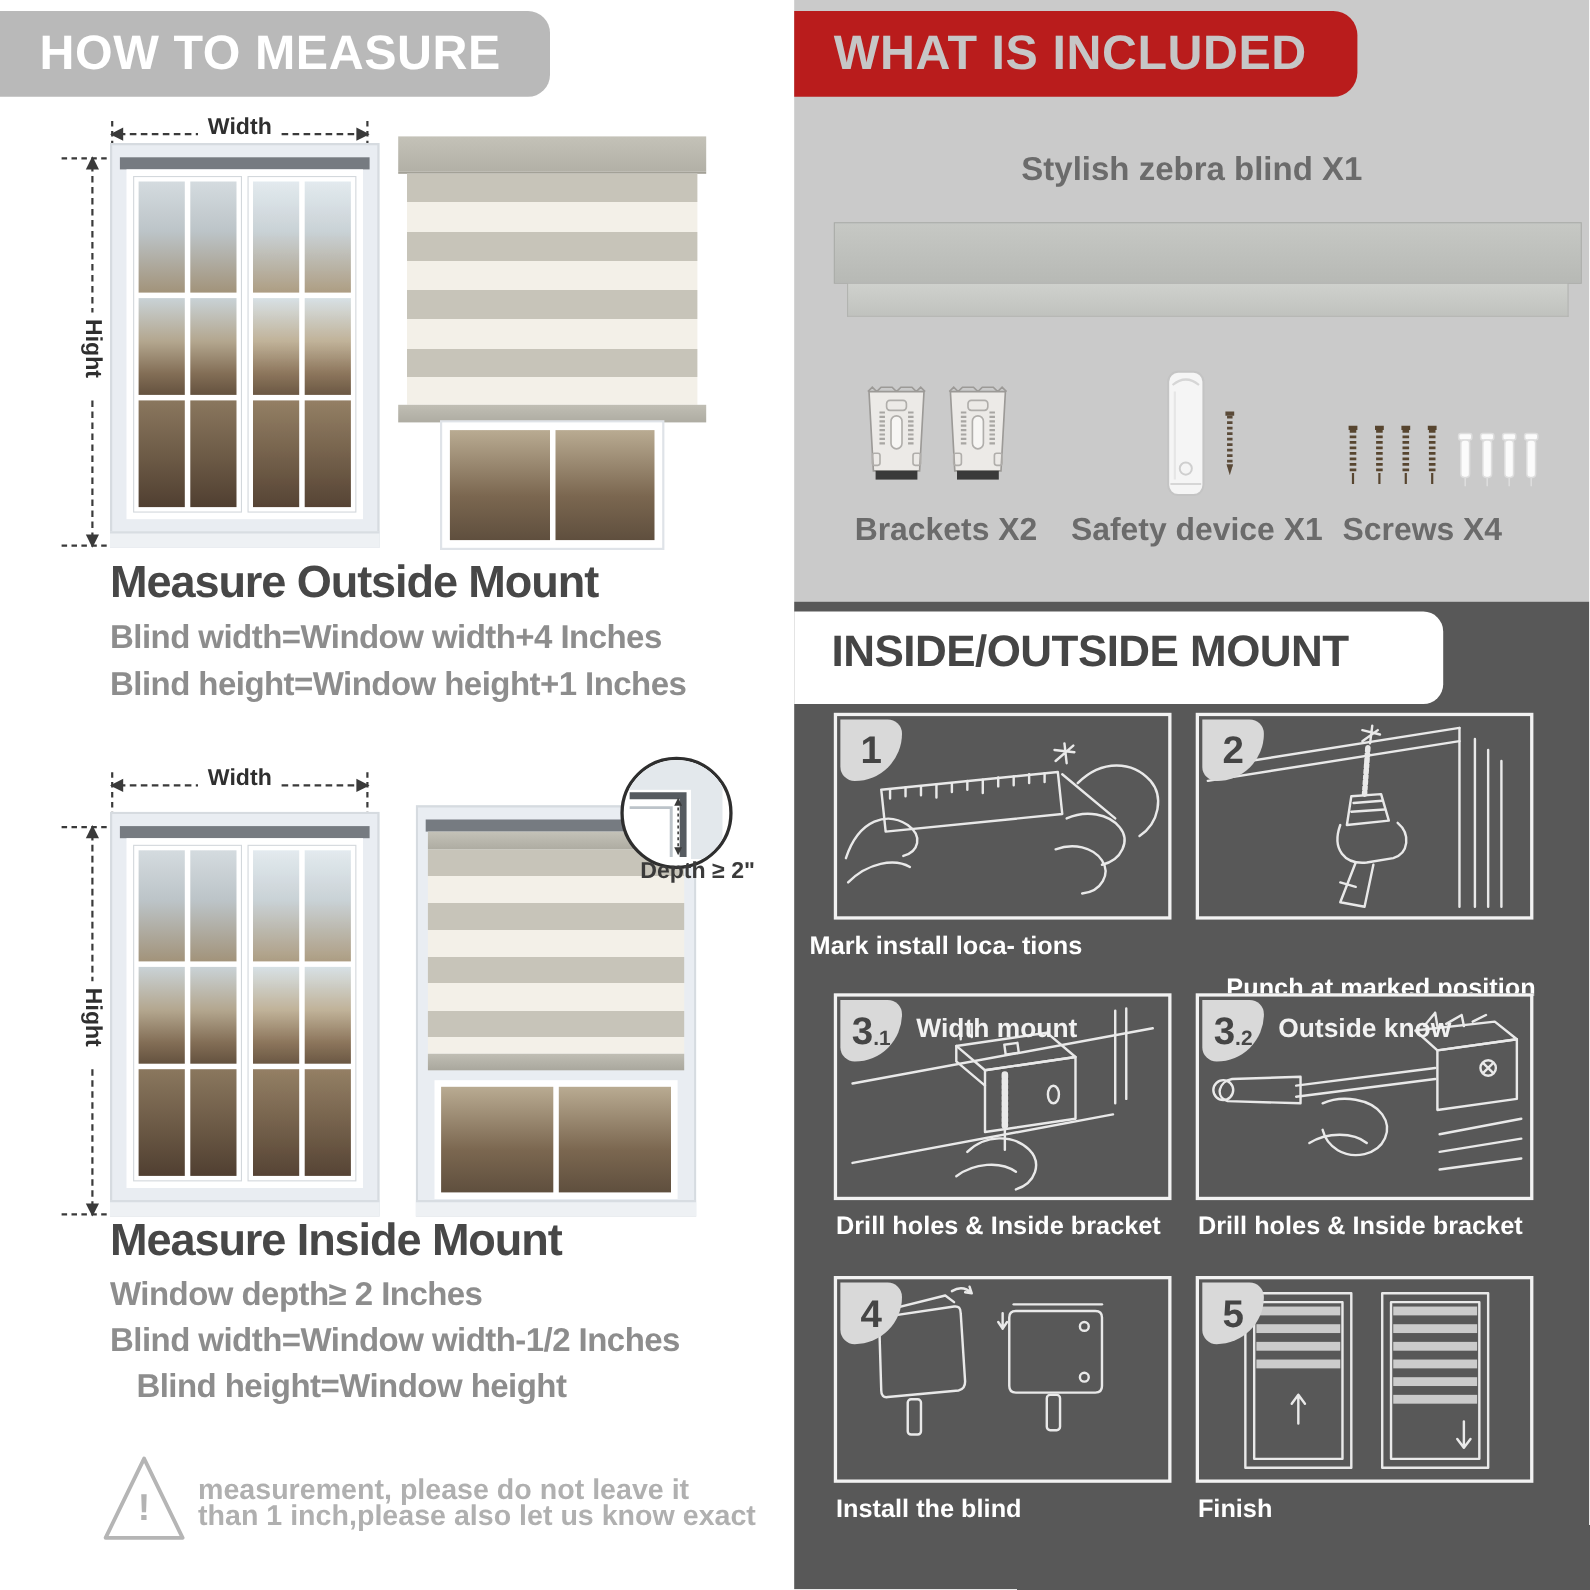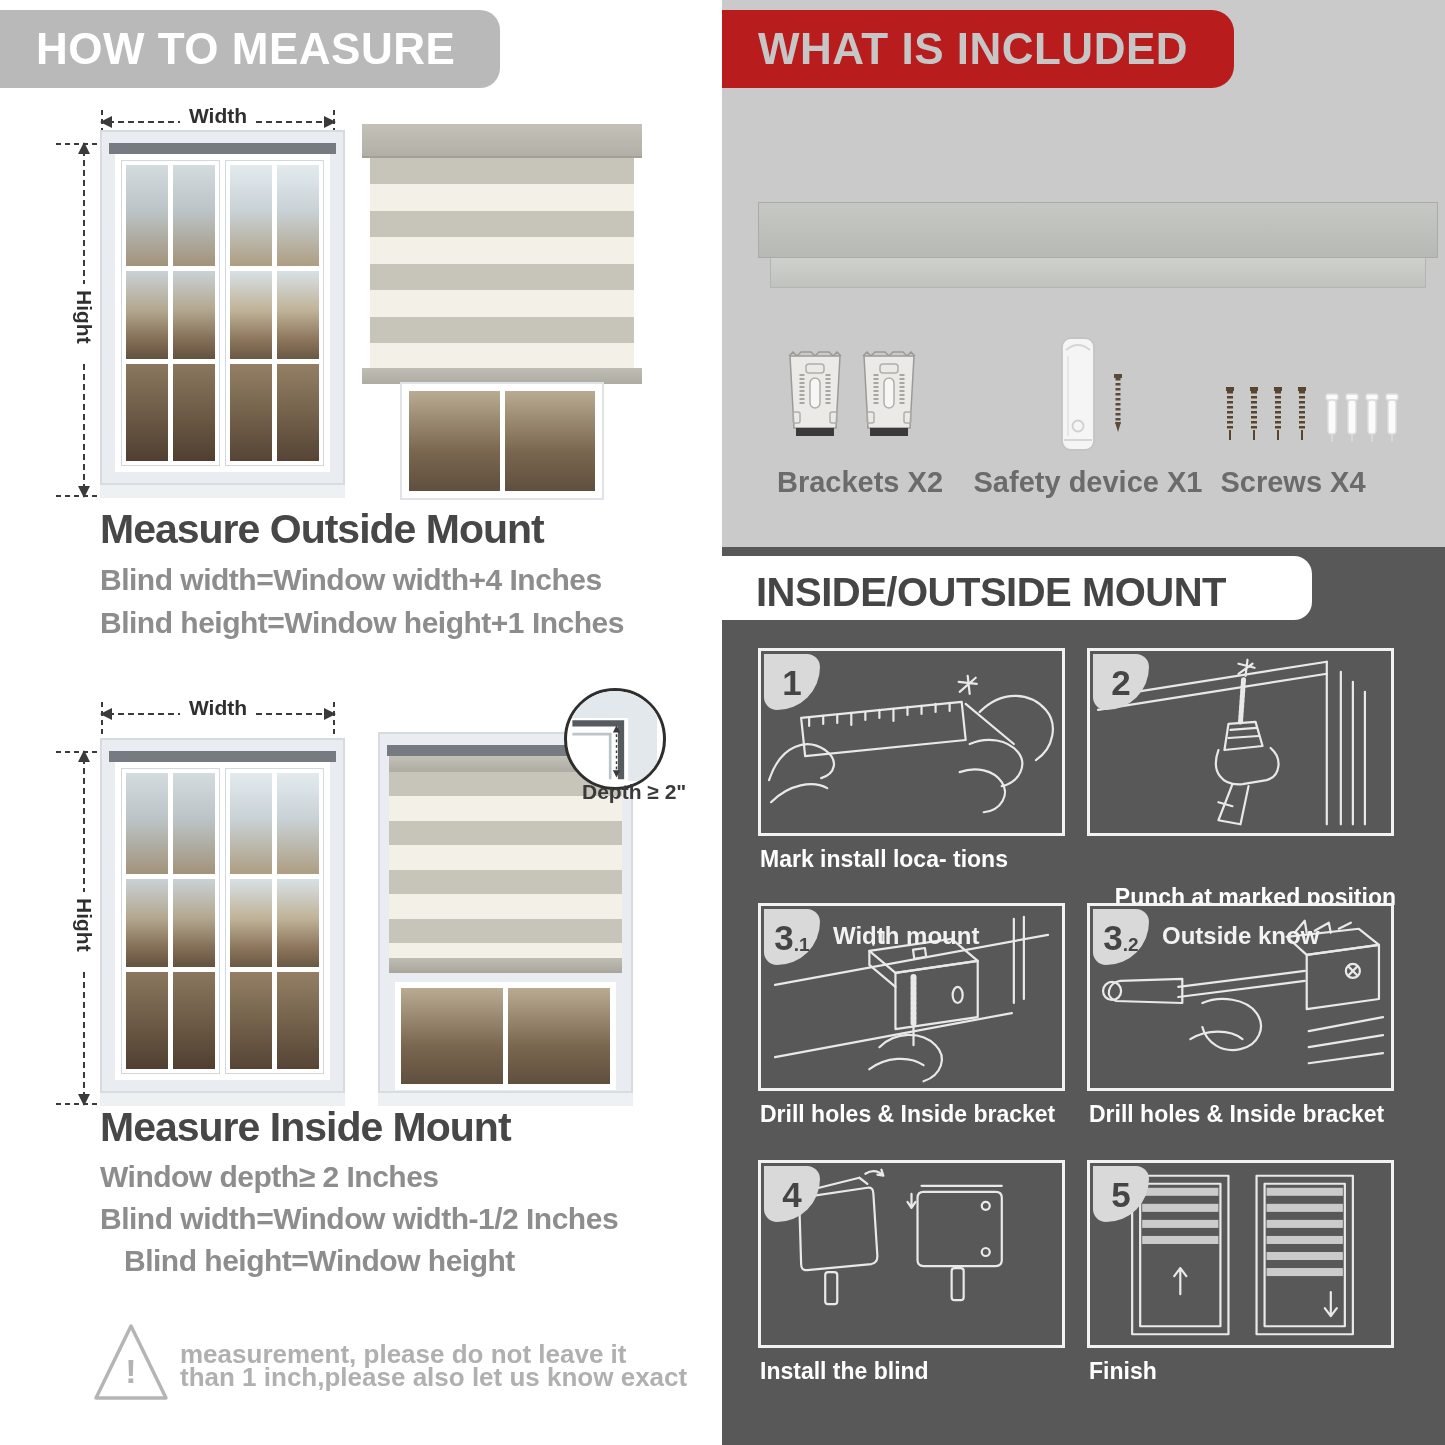--- a/index.html
+++ b/index.html
@@ -5,21 +5,21 @@
   html,body{margin:0;padding:0;background:#fff;}
   .page{position:relative;width:1445px;height:1445px;background:#ffffff;overflow:hidden;
         font-family:"Liberation Sans",sans-serif;-webkit-font-smoothing:antialiased;}
   .abs{position:absolute;}
 
   
   .hdr-left{left:0;top:10px;width:500px;height:78px;background:#b9b9b9;border-radius:0 20px 20px 0;
             color:#fff;font-size:44px;font-weight:bold;line-height:78px;padding-left:36px;letter-spacing:.5px;box-sizing:border-box;}
   .hdr-included{left:722px;top:10px;width:512px;height:78px;background:#b91c1c;border-radius:0 22px 22px 0;
             color:#c6c6c6;font-size:44px;font-weight:bold;line-height:78px;padding-left:36px;letter-spacing:.5px;box-sizing:border-box;}
-  .hdr-mount{left:722px;top:556px;width:590px;height:64px;background:#ffffff;border-radius:0 18px 18px 0;
+  .hdr-mount{left:722px;top:556px;width:590px;height:84px;background:#ffffff;border-radius:0 18px 18px 0;
             color:#454545;font-size:40px;font-weight:bold;line-height:72px;padding-left:34px;letter-spacing:-.5px;box-sizing:border-box;}
 
   
   .right-top{left:722px;top:0;width:723px;height:547px;background:#cacaca;}
   .right-dark{left:722px;top:547px;width:723px;height:898px;background:#585858;}
 
   
   .heading{color:#474747;font-size:41px;font-weight:bold;letter-spacing:-1px;}
   .formula{color:#8d8d8d;font-size:30px;font-weight:bold;letter-spacing:-.5px;}
   .warn-line{color:#b0b0b0;font-size:26px;font-weight:bold;line-height:37px;}
@@ -239,20 +239,21 @@
   <div class="abs" style="left:92px;top:1318px;width:78px;height:92px;">
     <svg width="78" height="92" viewBox="0 0 78 92">
       <path d="M39 8 L74 80 L4 80 Z" fill="none" stroke="#b5b5b5" stroke-width="3.5" stroke-linejoin="round"></path>
     </svg>
     <div class="warn-mark">!</div>
   </div>
   <div class="abs warn-line" style="left:180px;top:1359px;">than 1 inch,please also let us know exact</div>
   <div class="abs warn-line" style="left:180px;top:1336px;">measurement, please do not leave it</div>
 
   <div class="abs hdr-included">WHAT IS INCLUDED</div>
+  <div class="abs product-title">Stylish zebra blind X1</div>
 
   <div class="abs headrail-top"></div>
   <div class="abs headrail-lip"></div>
 
   <svg class="abs" style="left:786px;top:348px;" width="58" height="94" viewBox="0 0 58 94">
     <path d="M3 8 l4 -4 l4 4 l4 -4 l10 0 l4 4 l4 -4 l10 0 l4 4 l4 -4 l4 4" stroke="#9c9a97" fill="none" stroke-width="1.5"></path>
     <path d="M4 8 H54 L50 80 H8 Z" fill="#eceae7" stroke="#9c9a97" stroke-width="1.5"></path>
     <rect x="20" y="16" width="18" height="9" rx="3" fill="none" stroke="#b0aeab" stroke-width="1.5"></rect>
     <rect x="24" y="30" width="10" height="30" rx="5" fill="#f7f6f4" stroke="#b0aeab" stroke-width="1.5"></rect>
     <line x1="16" y1="26" x2="16" y2="58" stroke="#a8a6a3" stroke-width="5" stroke-dasharray="2 2"></line>
@@ -334,21 +335,21 @@
         <path d="M198 120 C214 114 232 118 240 130 C248 142 240 158 222 160"></path>
         <path d="M204 52 L252 92"></path>
       </g>
     </svg>
     <div class="badge">
       <span class="num">1</span>
         <span class="sub"></span>
     </div>
     <div class="step-label"></div>
   </div>
-  <div class="abs caption" style="left:760px;top:846px;">Mark install loca- tions</div>
+  <div class="abs caption" style="left:736px;top:846px;">Mark install loca- tions</div>
 
   <div class="abs step" style="left:1087px;top:648px;">
     <svg class="sketch" viewBox="0 0 300 180">
       <g class="sk">
         <path d="M8 46 L236 10 M8 58 L236 22"></path>
         <path d="M236 10 L236 172 M250 20 L250 172 M262 30 L262 172 M274 40 L274 172"></path>
         <path d="M148 22 l14 -10 M157 8 l-2 16 M148 12 l16 4"></path>
         <line x1="153" y1="28" x2="150" y2="70" stroke-dasharray="3 2" stroke-width="5"></line>
         <path d="M138 72 L165 70 L172 94 L134 98 Z"></path>
         <path d="M140 78 l26 -2 M138 86 l30 -2"></path>

